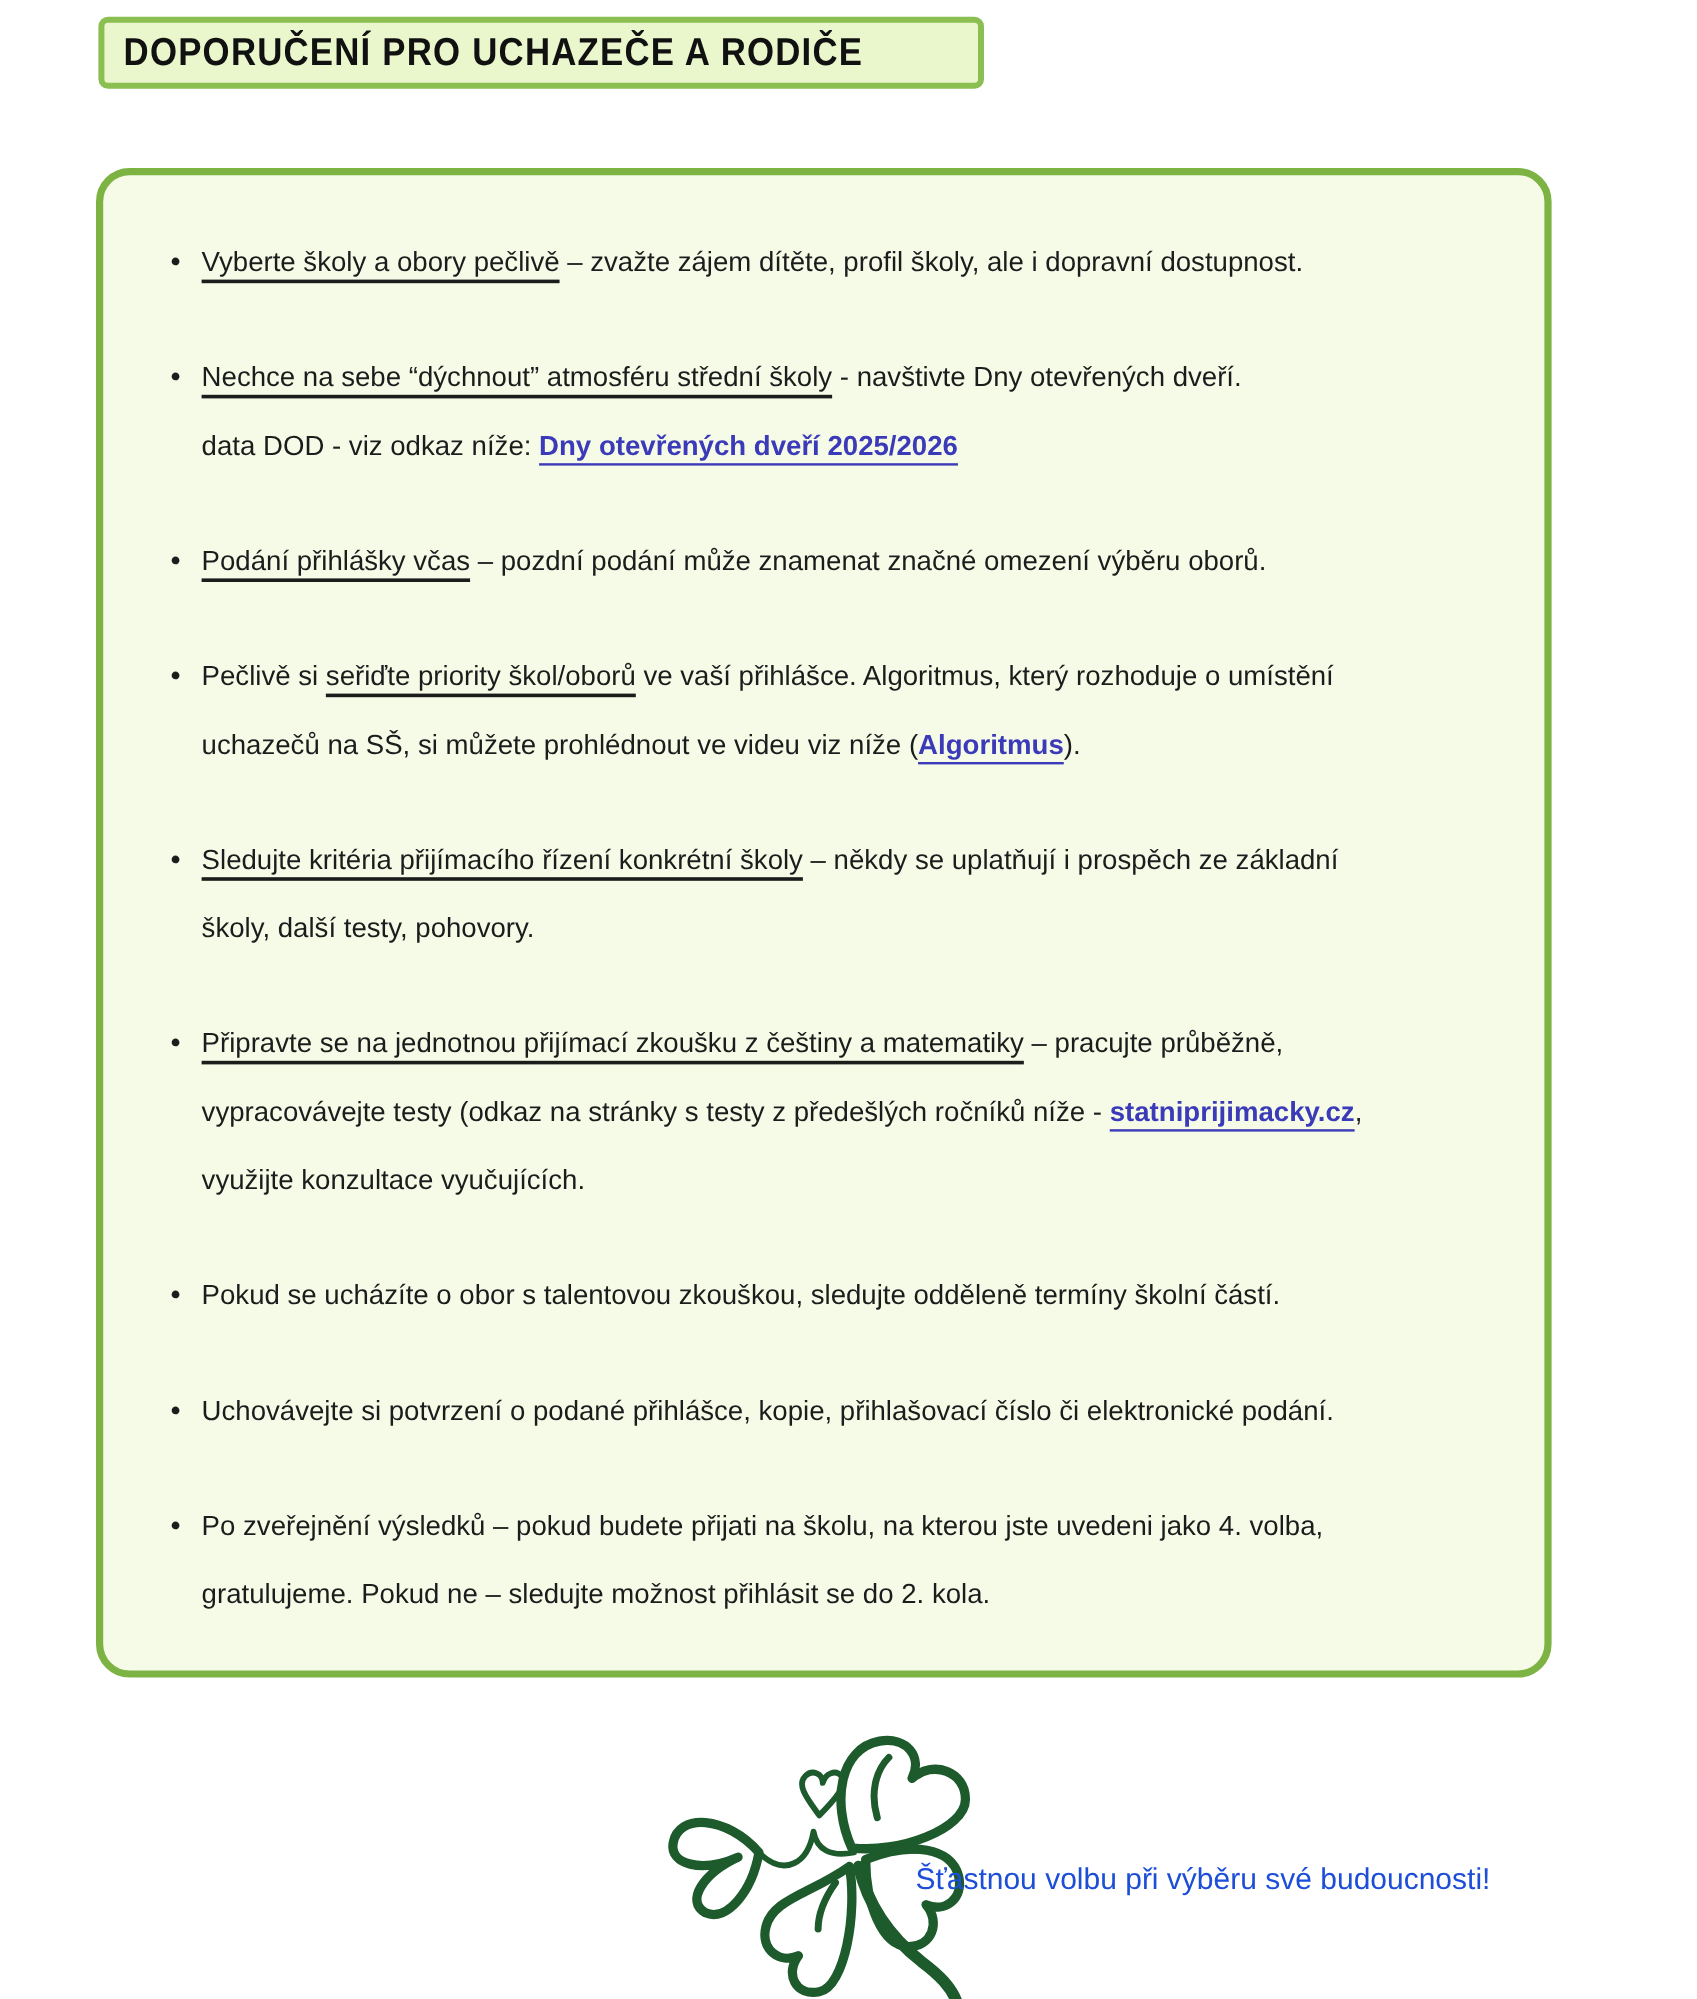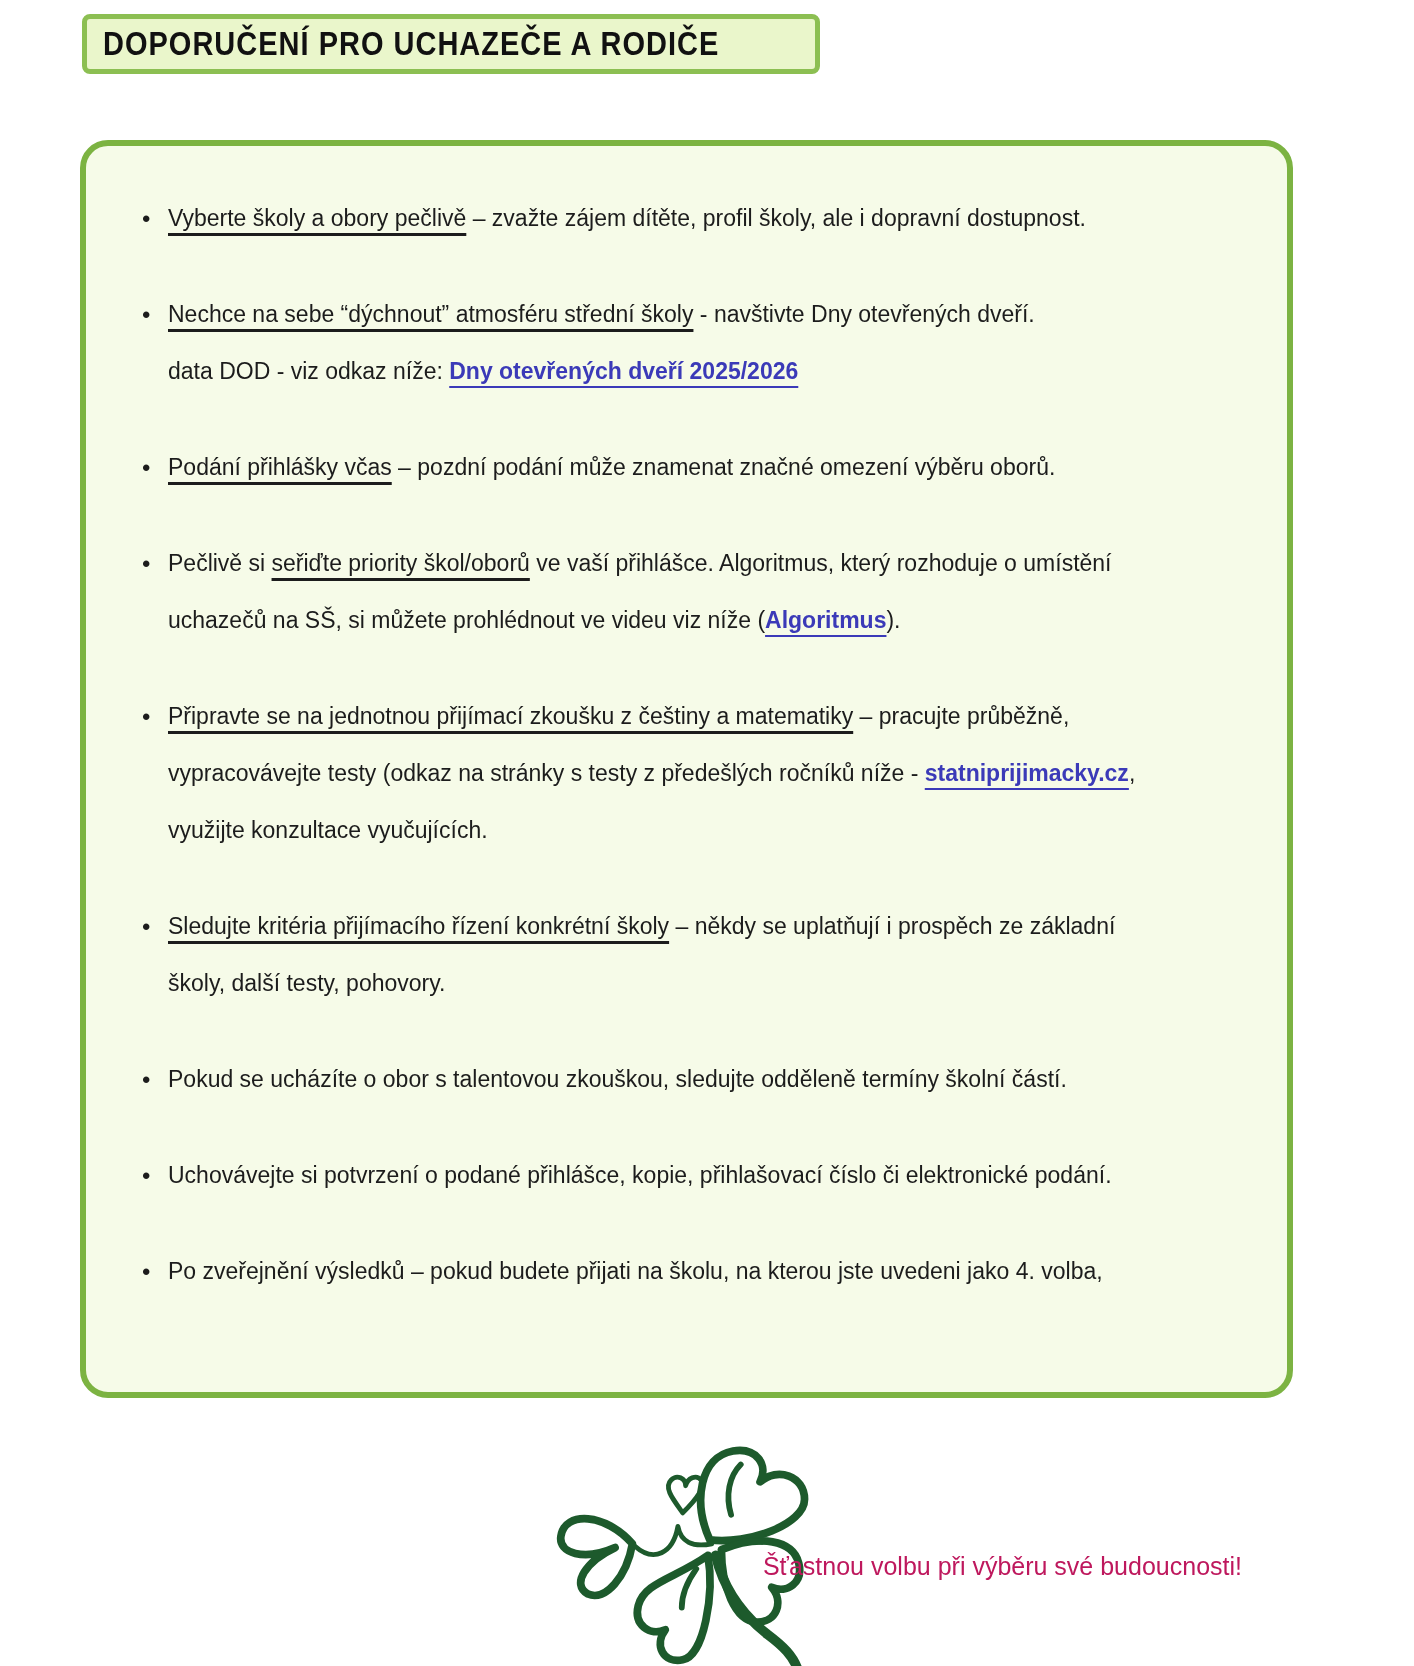--- a/index.html
+++ b/index.html
@@ -46,21 +46,21 @@
     text-decoration:underline;
     text-decoration-thickness:2px;
     text-underline-offset:7px;
     cursor:pointer;
     font-weight:bold;
   }
   .clover{position:absolute;left:530px;top:1392px;width:290px;height:290px;}
   .clover path{fill:none;stroke:var(--clover,#1d5a2c);stroke-linecap:round;stroke-linejoin:round;}
   .footer-text{
     position:absolute;right:172px;top:1540px;
-    text-align:right;font-size:25px;line-height:52px;color:#be185d;
+    text-align:right;font-size:25px;line-height:52px;color:#1d4ed8;
   }
 </style>
 </head>
 <body style="--title-border: #8cbf52; --title-bg: #eaf6cb; --panel-border: #7cb342; --panel-bg: #f6fbe8; --text: #1c1c1c; --link: #3b3ab8; --clover: #1d5a2c;">
 
 <div class="title-box">
   <span>DOPORUČENÍ PRO UCHAZEČE A RODIČE</span>
 </div>
 
 <div class="panel">
@@ -73,36 +73,37 @@
         <div class="line"><span>data DOD - viz odkaz níže: </span><a class="inline-link" href="#">Dny otevřených dveří 2025/2026</a></div>
       </li>
       <li>
         <div class="line"><span class="u">Podání přihlášky včas</span><span> – pozdní podání může znamenat značné omezení výběru oborů.</span></div>
       </li>
       <li>
         <div class="line"><span>Pečlivě si </span><span class="u">seřiďte priority škol/oborů</span><span> ve vaší přihlášce. Algoritmus, který rozhoduje o umístění</span></div>
         <div class="line"><span>uchazečů na SŠ, si můžete prohlédnout ve videu viz níže (</span><a class="inline-link" href="#">Algoritmus</a><span>).</span></div>
       </li>
       <li>
+        <div class="line"><span class="u">Sledujte kritéria přijímacího řízení konkrétní školy</span><span> – někdy se uplatňují i prospěch ze základní</span></div>
+        <div class="line"><span>školy, další testy, pohovory.</span></div>
+      </li>
+      <li>
         <div class="line"><span class="u">Připravte se na jednotnou přijímací zkoušku z češtiny a matematiky</span><span> – pracujte průběžně,</span></div>
         <div class="line"><span>vypracovávejte testy (odkaz na stránky s testy z předešlých ročníků níže - </span><a class="inline-link" href="#">statniprijimacky.cz</a><span>,</span></div>
         <div class="line"><span>využijte konzultace vyučujících.</span></div>
-      </li>
-      <li>
-        <div class="line"><span class="u">Sledujte kritéria přijímacího řízení konkrétní školy</span><span> – někdy se uplatňují i prospěch ze základní</span></div>
-        <div class="line"><span>školy, další testy, pohovory.</span></div>
       </li>
       <li>
         <div class="line"><span>Pokud se ucházíte o obor s talentovou zkouškou, sledujte odděleně termíny školní částí.</span></div>
       </li>
       <li>
         <div class="line"><span>Uchovávejte si potvrzení o podané přihlášce, kopie, přihlašovací číslo či elektronické podání.</span></div>
       </li>
       <li>
         <div class="line"><span>Po zveřejnění výsledků – pokud budete přijati na školu, na kterou jste uvedeni jako 4. volba,</span></div>
+        <div class="line"><span>gratulujeme. Pokud ne – sledujte možnost přihlásit se do 2. kola.</span></div>
       </li>
     </ul>
 </div>
 
 <svg class="clover" viewBox="0 0 300 290" aria-hidden="true">
 
   <path stroke-width="8" d="M186,148 C168,108 176,62 210,56 C234,52 247,70 238,88 C256,72 284,82 284,106 C284,132 226,153 186,148 Z"></path>
 
   <path stroke-width="8" d="M198,158 C238,142 272,148 278,172 C283,192 266,204 250,197 C263,212 255,234 234,233 C212,232 198,196 198,158 Z"></path>
 

